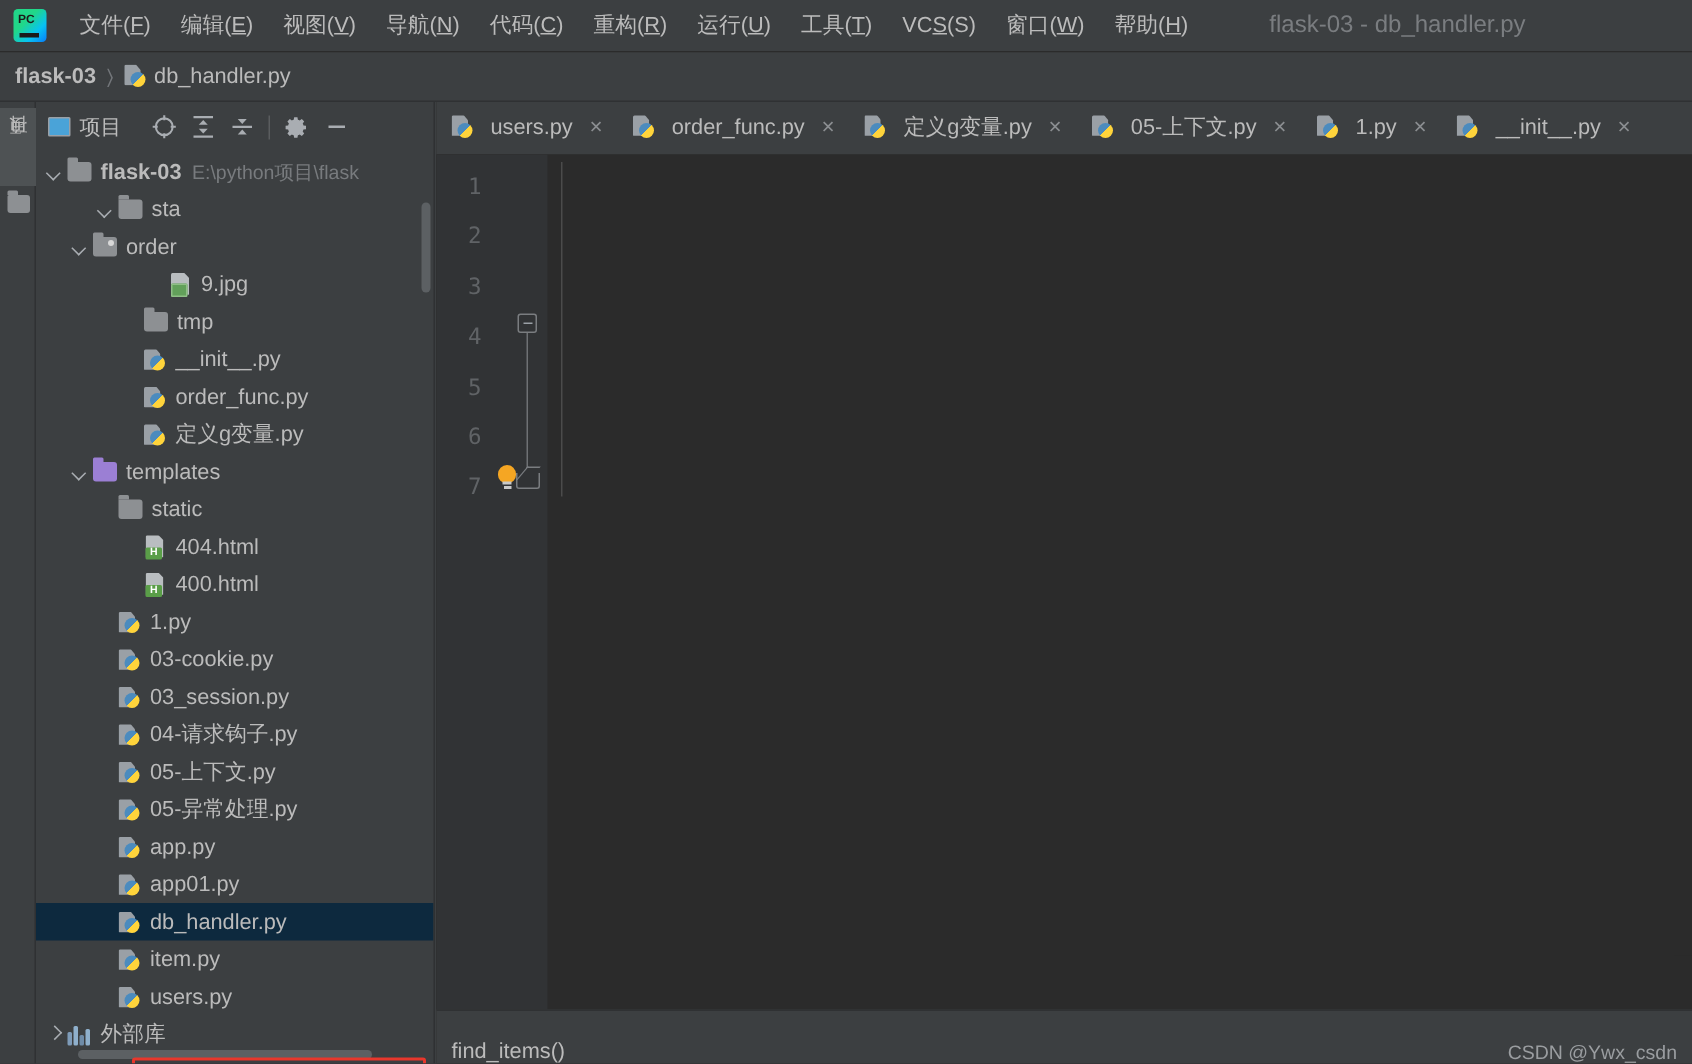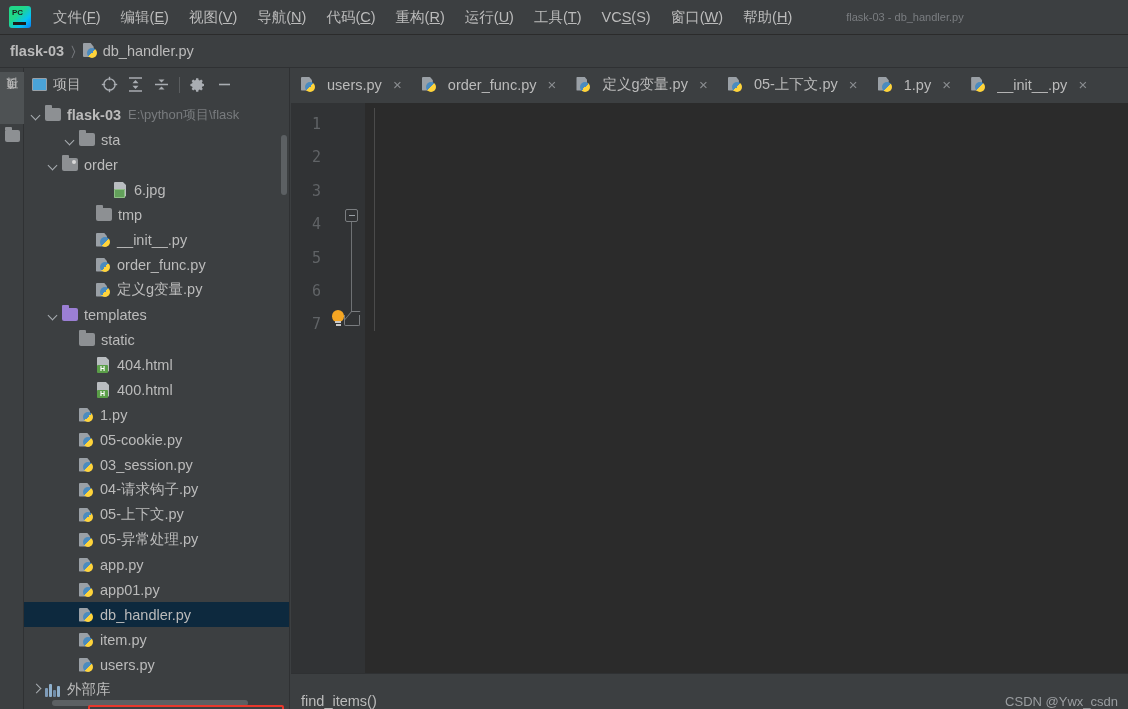--- a/index.html
+++ b/index.html
@@ -32,21 +32,21 @@
   }
   .app-logo .bar {
     position: absolute; left: 4px; bottom: 3px; width: 13px; height: 3px; background: #1b1b1b;
   }
   .menu-item {
     color: #bbbbbb; font-size: 14.5px; padding: 3px 8px; margin: 0 2px;
     white-space: nowrap; cursor: default; line-height: 20px;
   }
   .menu-item u { text-decoration: underline; }
   .win-title {
-    color: #7a7d80; font-size: 11px; margin-left: 44px; white-space: nowrap;
+    color: #7a7d80; font-size: 16px; margin-left: 44px; white-space: nowrap;
   }
 
   
   .navbar {
     position: absolute; top: 35px; left: 0; width: 1128px; height: 33px;
     background: #3c3f41; display: flex; align-items: center; padding-left: 10px;
     border-bottom: 1px solid #2f3133;
   }
   .crumb { color: #bbbbbb; font-size: 14.5px; display: flex; align-items: center; }
   .crumb.root { font-weight: bold; }
@@ -402,21 +402,21 @@
           <div class="trow">
             <span class="indent" style="width: 23px;"></span>
             <span class="chev open"></span>
             <span class="folder-ico src"></span>
             <span class="name">order</span>
           </div>
           <div class="trow">
             <span class="indent" style="width: 74px;"></span>
             <span class="indent" style="width: 15px;"></span>
             <span class="file-ico img"></span>
-            <span class="name">6.jpg</span>
+            <span class="name">9.jpg</span>
           </div>
           <div class="trow">
             <span class="indent" style="width: 57px;"></span>
             <span class="indent" style="width: 15px;"></span>
             <span class="folder-ico"></span>
             <span class="name">tmp</span>
           </div>
           <div class="trow">
             <span class="indent" style="width: 57px;"></span>
             <span class="indent" style="width: 15px;"></span>
@@ -462,21 +462,21 @@
           <div class="trow">
             <span class="indent" style="width: 40px;"></span>
             <span class="indent" style="width: 15px;"></span>
             <span class="file-ico py"></span>
             <span class="name">1.py</span>
           </div>
           <div class="trow">
             <span class="indent" style="width: 40px;"></span>
             <span class="indent" style="width: 15px;"></span>
             <span class="file-ico py"></span>
-            <span class="name">05-cookie.py</span>
+            <span class="name">03-cookie.py</span>
           </div>
           <div class="trow">
             <span class="indent" style="width: 40px;"></span>
             <span class="indent" style="width: 15px;"></span>
             <span class="file-ico py"></span>
             <span class="name">03_session.py</span>
           </div>
           <div class="trow">
             <span class="indent" style="width: 40px;"></span>
             <span class="indent" style="width: 15px;"></span>

